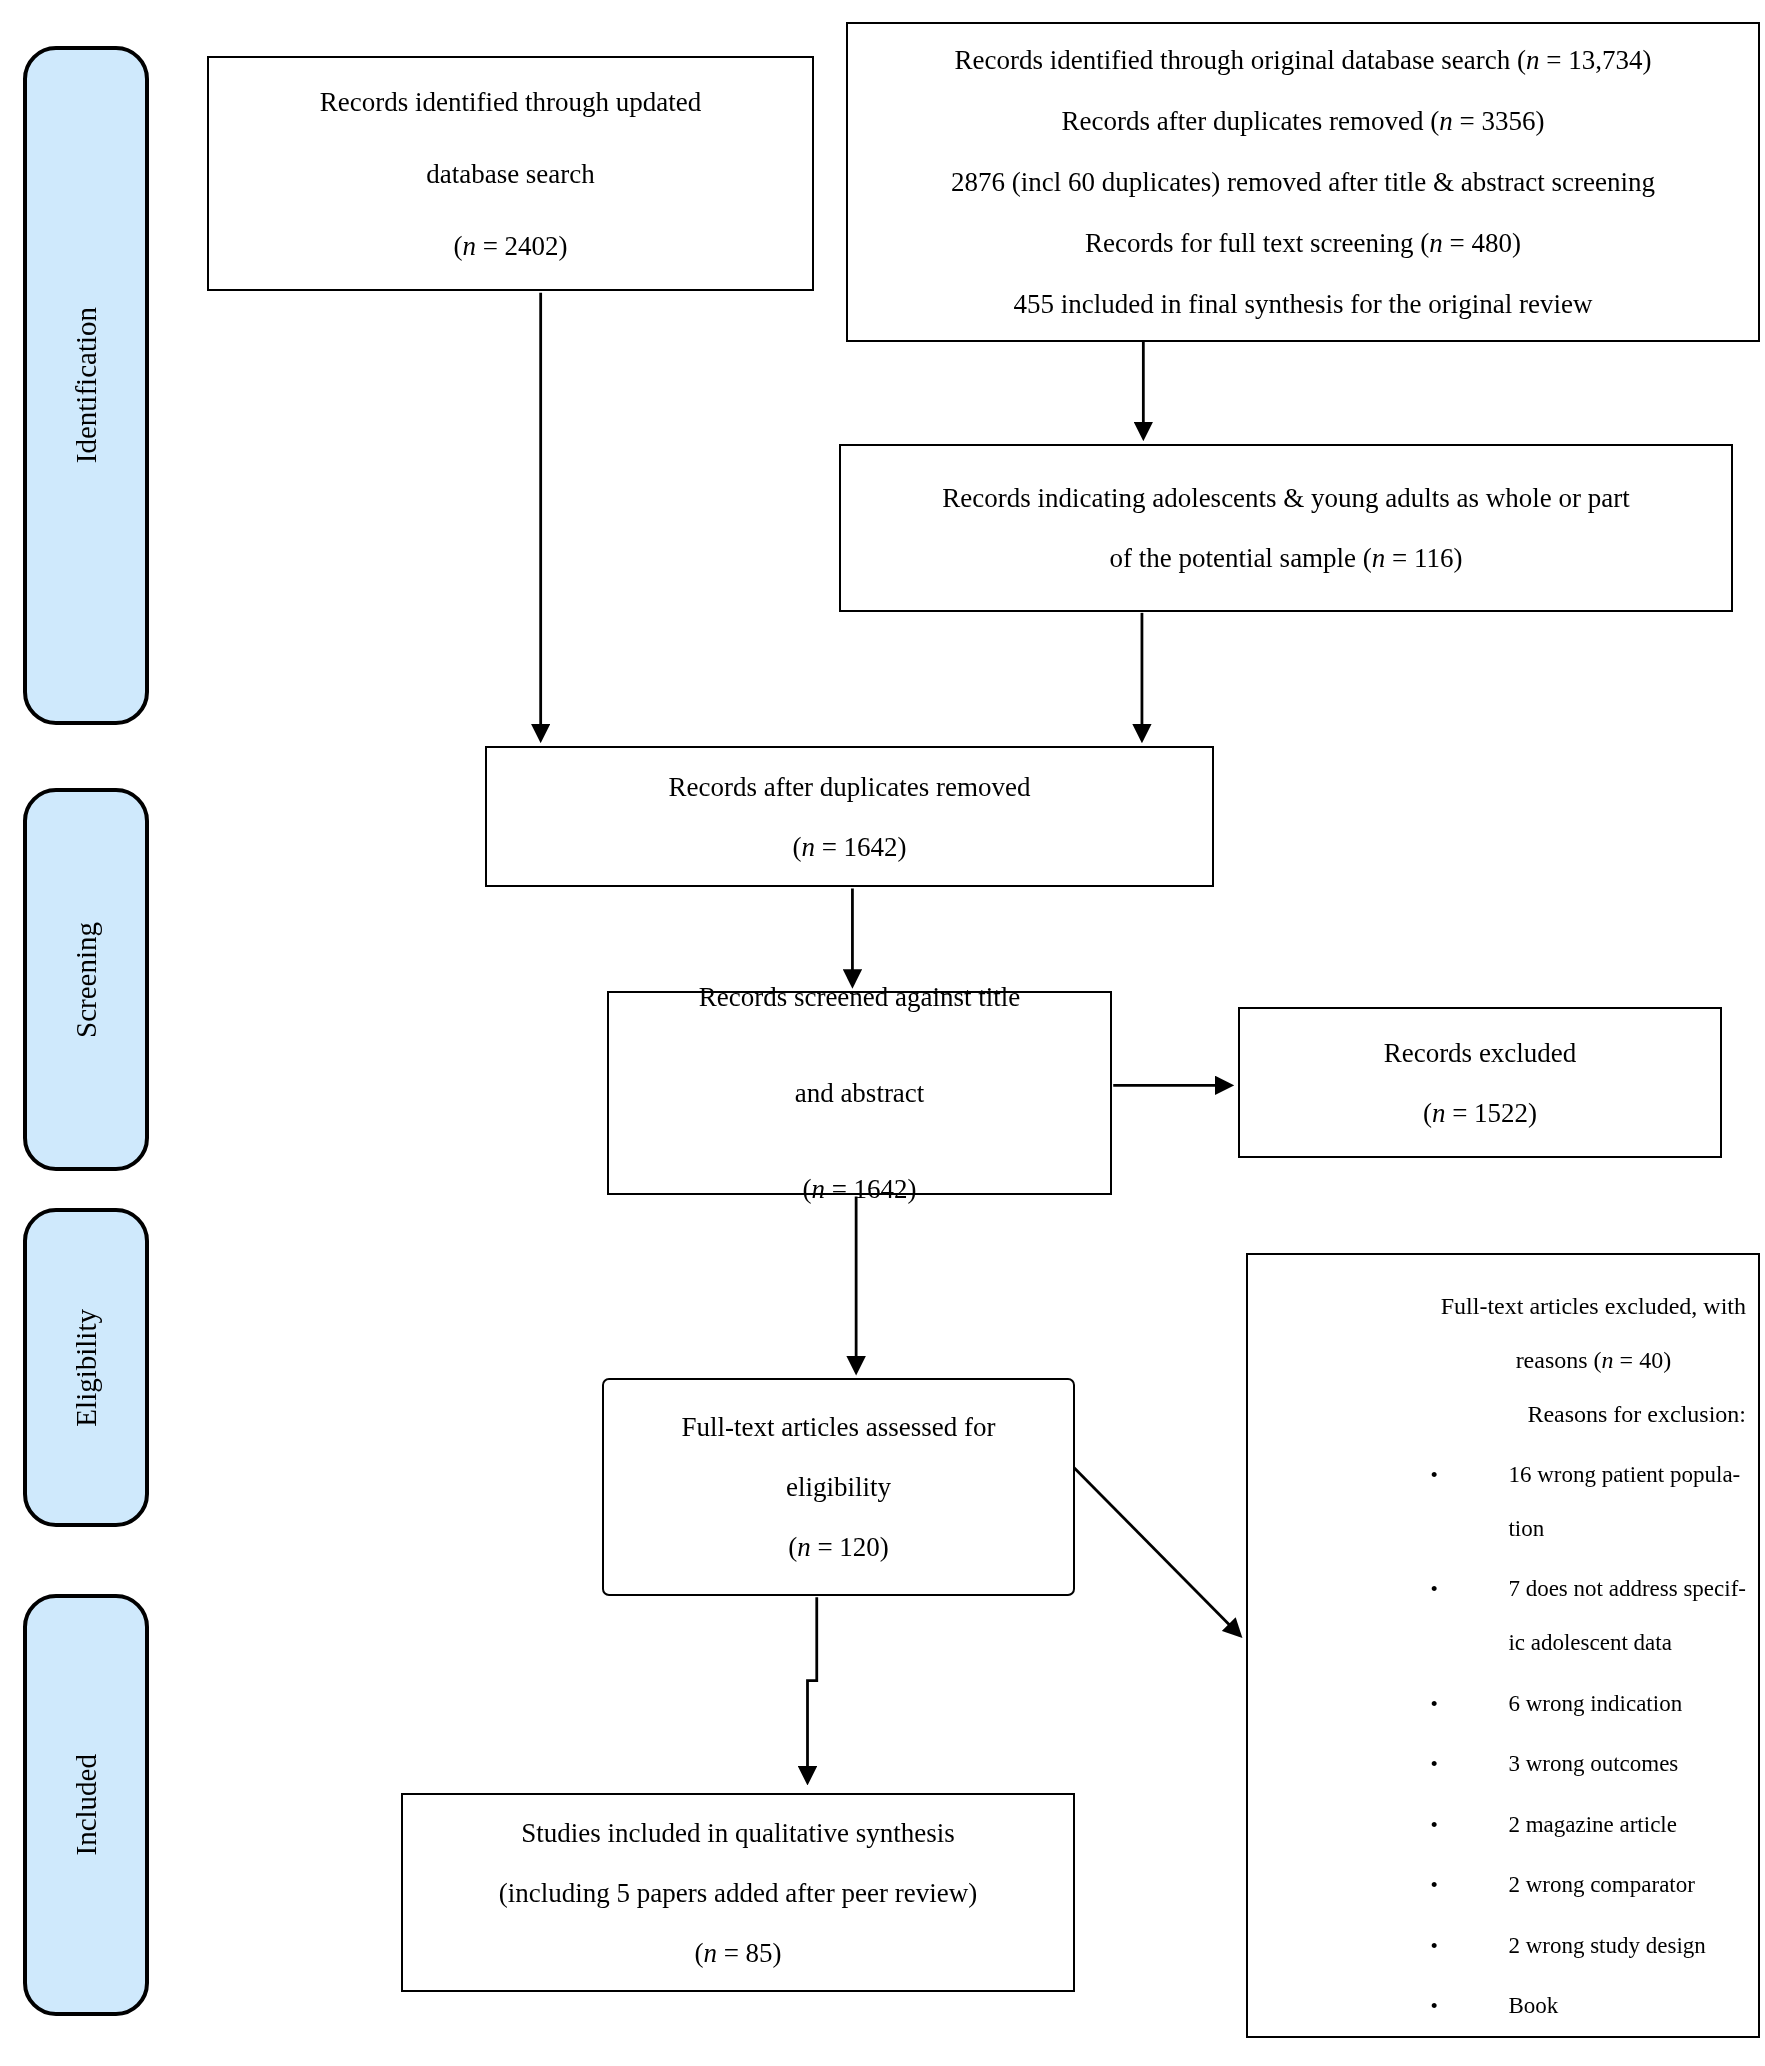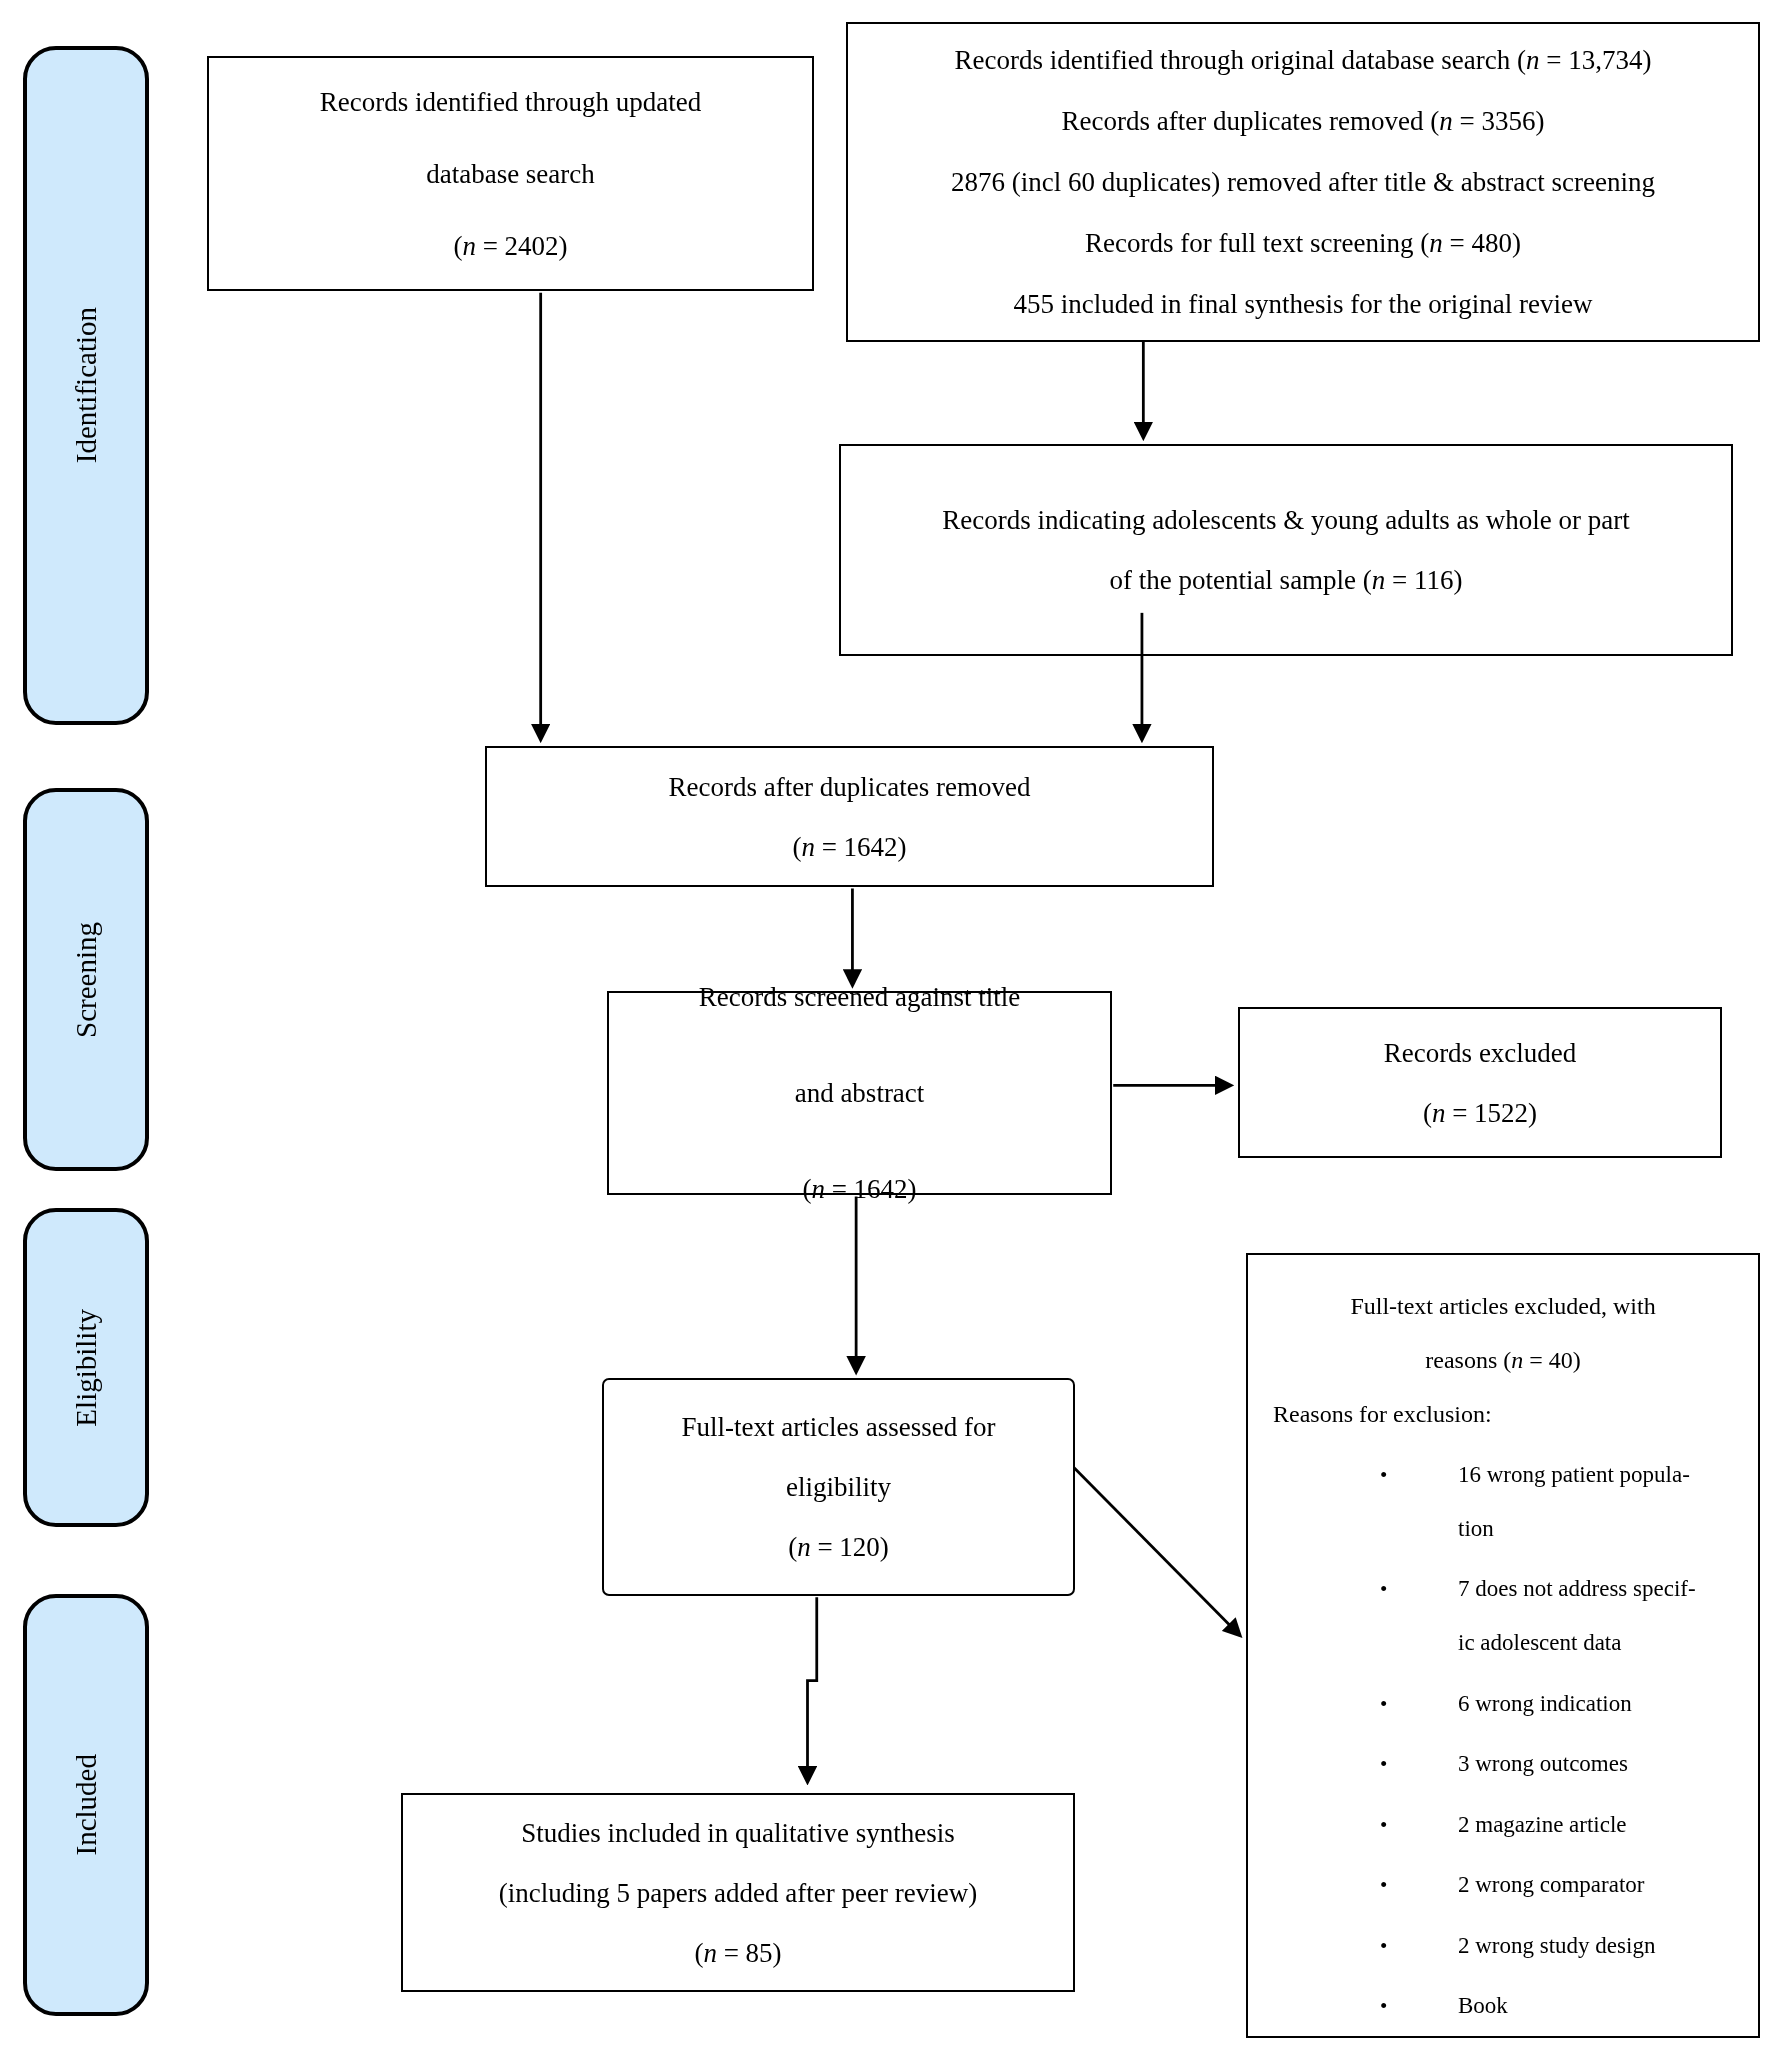--- a/index.html
+++ b/index.html
@@ -29,26 +29,26 @@
   .r-text .line{white-space:nowrap;}
 
   
   #stage-identification{top:46px;height:679px;}
   #stage-screening{top:788px;height:383px;}
   #stage-eligibility{top:1208px;height:319px;}
   #stage-included{top:1594px;height:422px;}
 
   #box-updated{left:207px;top:56px;width:607px;height:235px;gap:12px;}
   #box-original{left:846px;top:22px;width:914px;height:320px;}
-  #box-adolescents{left:839px;top:444px;width:894px;height:212px;}
+  #box-adolescents{left:839px;top:444px;width:894px;height:168px;}
   #box-duplicates{left:485px;top:746px;width:729px;height:141px;}
   #box-screened{left:607px;top:991px;width:505px;height:204px;gap:36px;}
   #box-excluded{left:1238px;top:1007px;width:484px;height:151px;}
   #box-fulltext{left:602px;top:1378px;width:473px;height:218px;border-radius:7px;}
-  #box-reasons{left:1246px;top:1253px;width:514px;height:785px;}
+  #box-reasons{left:1246px;top:1253px;width:514px;height:785px;align-items:flex-end;}
   #box-included{left:401px;top:1793px;width:674px;height:199px;}
 
   .arrows{position:absolute;left:0;top:0;pointer-events:none;}
 </style>
 </head>
 <body>
 
 <div class="canvas">
 
   <div class="stage" id="stage-identification" style="background: rgb(207, 233, 252); border-color: rgb(0, 0, 0);">

